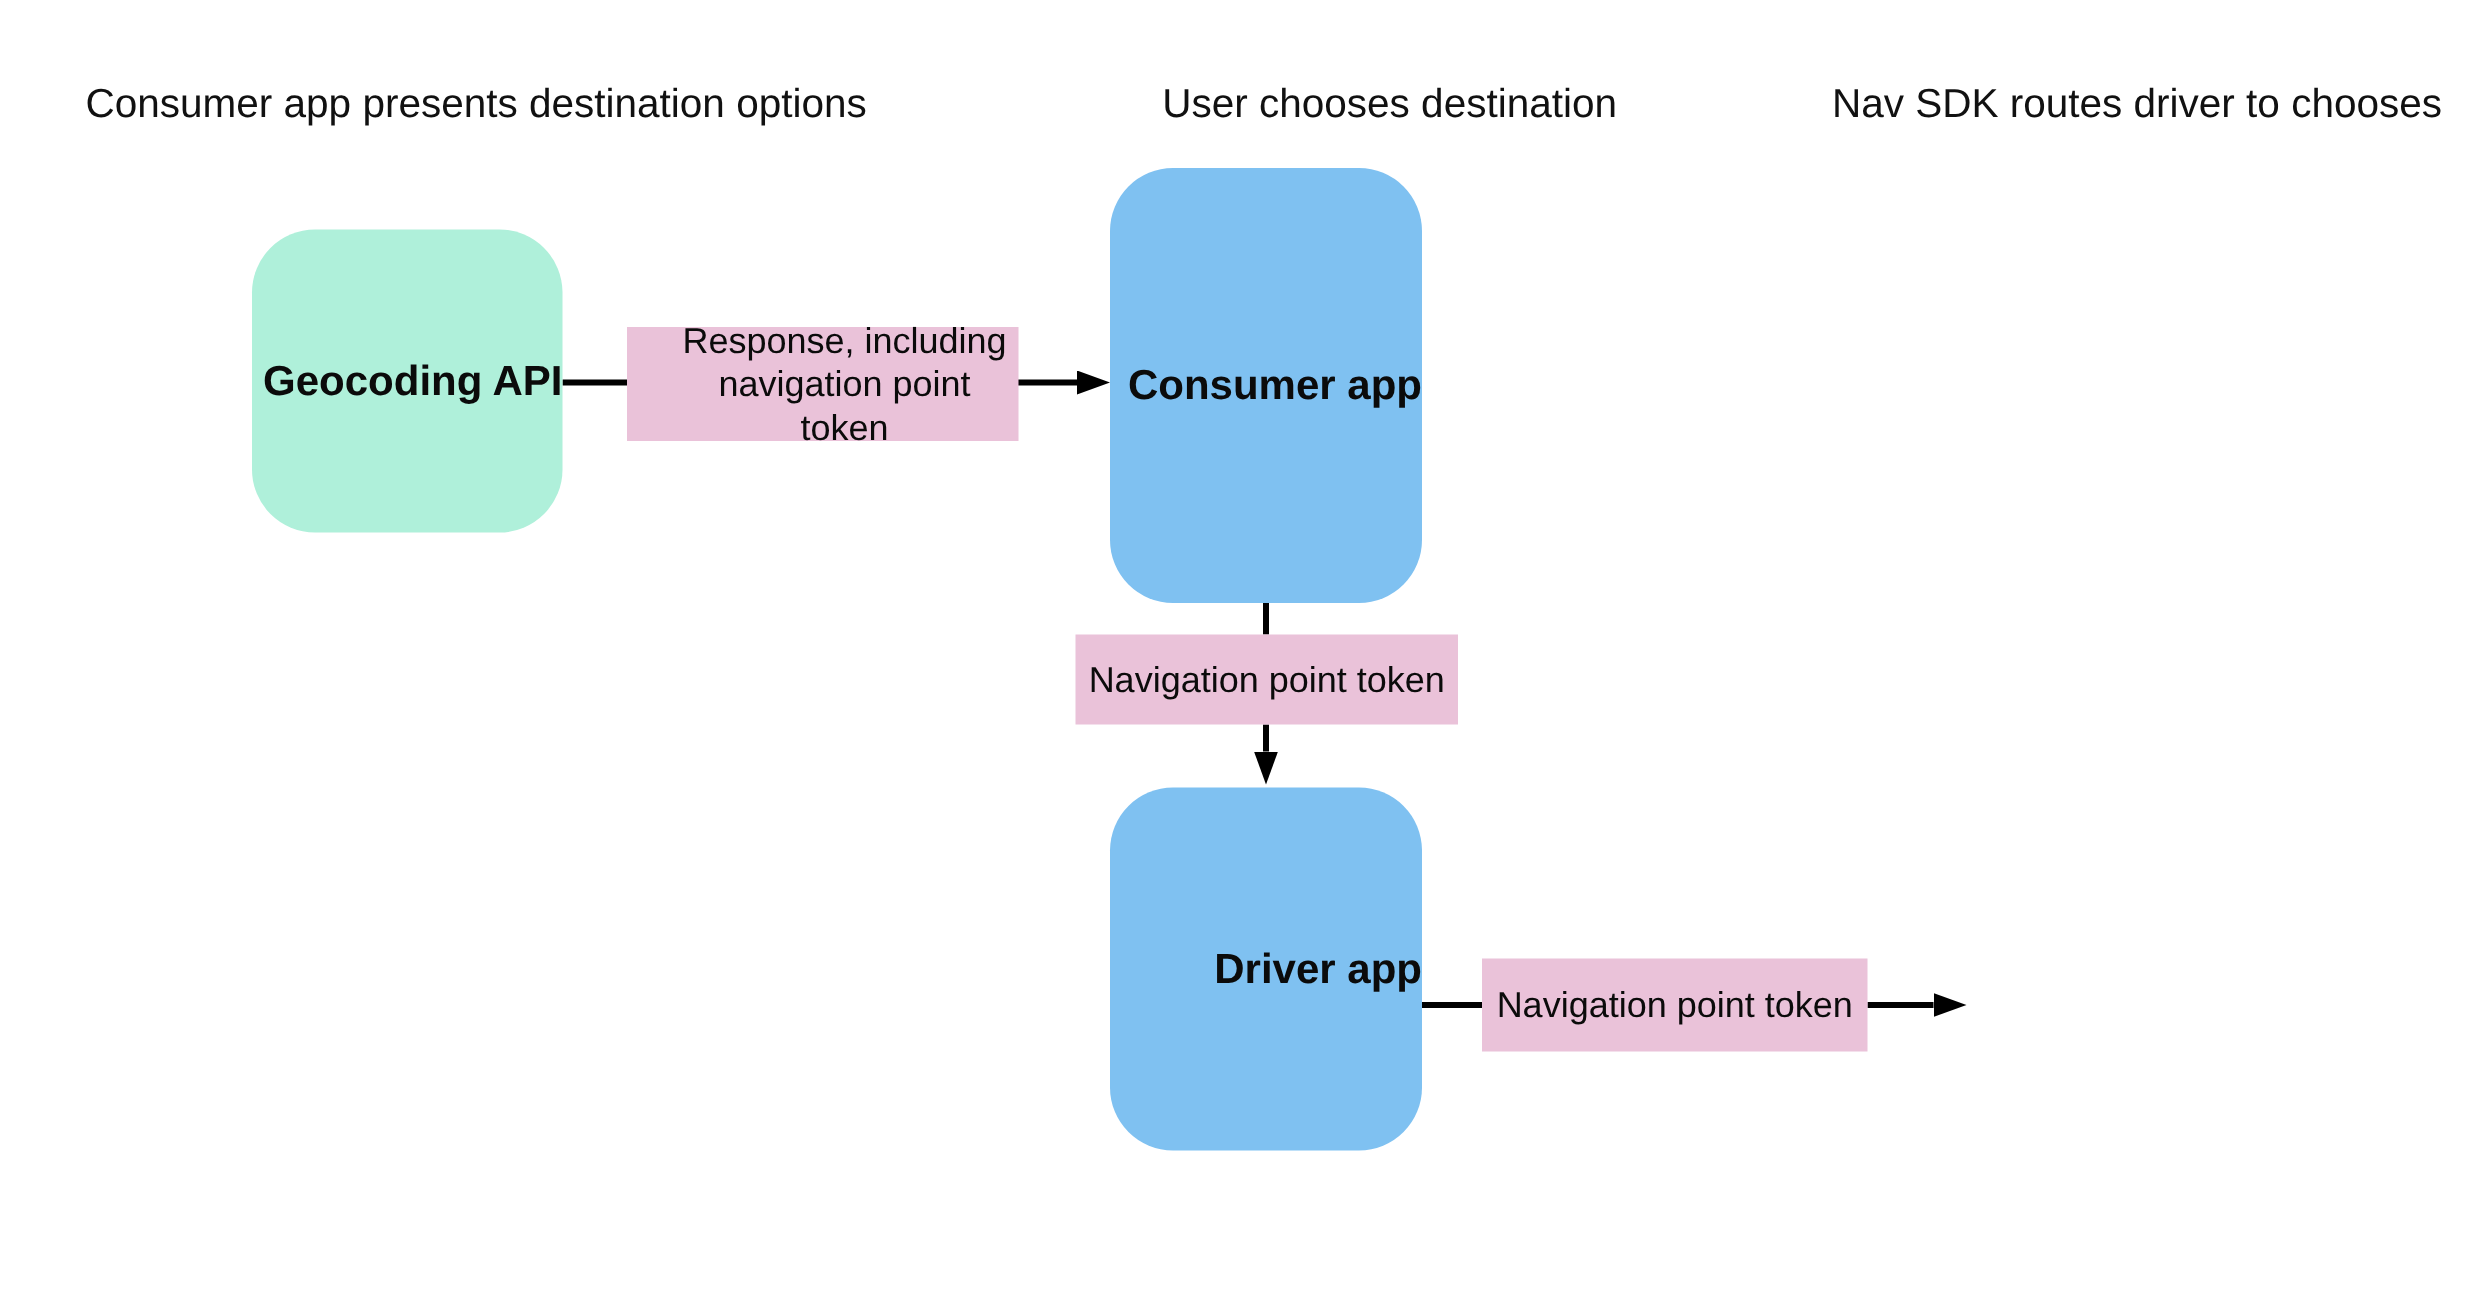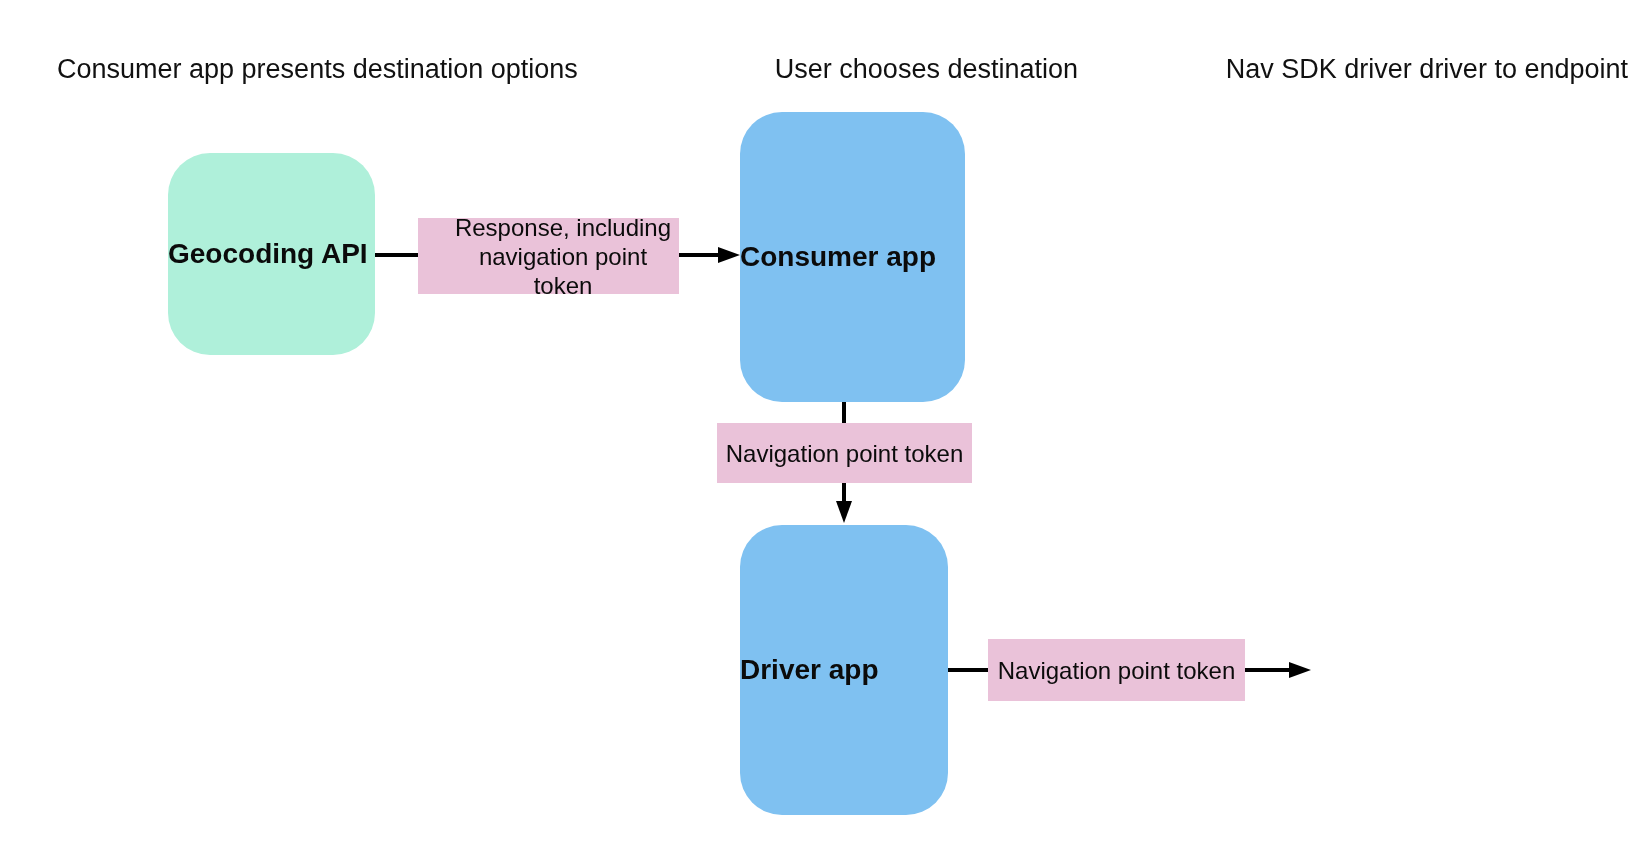--- a/index.html
+++ b/index.html
@@ -33,21 +33,21 @@
     color: #111111;
     white-space: nowrap;
   }
   .stage-header.left   { left: 57px; }
   .stage-header.center { text-align: right; }
   .node {
     position: absolute;
     border-radius: 42px;
     display: flex;
     align-items: center;
-    justify-content: flex-start;
+    justify-content: flex-end;
   }
   .node .node-label {
     font-size: 28px;
     font-weight: 700;
     color: #0b0b0b;
     text-align: center;
   }
   .edge-label {
     position: absolute;
     display: flex;
@@ -56,22 +56,22 @@
     text-align: center;
   }
   .edge-label .edge-label-text {
     font-size: 24px;
     line-height: 29px;
     color: #0b0b0b;
     white-space: pre-line;
   }
   
   .node-geocoding { left: 168px; top: 153px; width: 207px; height: 202px; }
-  .node-consumer  { left: 740px; top: 112px; width: 225px; height: 290px; }
-  .node-driver    { left: 740px; top: 525px; width: 208px; height: 290px; }
+  .node-consumer  { left: 740px; top: 112px; width: 208px; height: 290px; }
+  .node-driver    { left: 740px; top: 525px; width: 208px; height: 242px; }
   .node-navsdk    { left: 1313px; top: 567px; width: 209px; height: 206px; }
   
   .label-response { left: 418px; top: 218px; width: 232px; height: 76px; padding-left: 29px; }
   .label-token-mid { left: 717px; top: 423px; width: 255px; height: 60px; }
   .label-token-right { left: 988px; top: 639px; width: 257px; height: 62px; }
 </style>
 </head>
 <body>
 
 <div class="canvas">
@@ -85,21 +85,21 @@
     <line x1="375" y1="255" x2="418" y2="255"></line>
     <line x1="650" y1="255" x2="718" y2="255" marker-end="url(#arrowhead)"></line>
     <line x1="844" y1="402" x2="844" y2="423"></line>
     <line x1="844" y1="483" x2="844" y2="501" marker-end="url(#arrowhead)"></line>
     <line x1="948" y1="670" x2="988" y2="670"></line>
     <line x1="1245" y1="670" x2="1289" y2="670" marker-end="url(#arrowhead)"></line>
   </svg>
 
   <div class="stage-header left">Consumer app presents destination options</div>
   <div class="stage-header center" style="left:618px; width:460px;">User chooses destination</div>
-  <div class="stage-header center" style="left:1168px; width:460px;">Nav SDK driver driver to endpoint</div>
+  <div class="stage-header center" style="left:1168px; width:460px;">Nav SDK routes driver to chooses</div>
 
   <div class="node node-geocoding" style="background-color: rgb(175, 240, 218);">
     <span class="node-label">Geocoding API</span>
   </div>
 
   <div class="node node-consumer" style="background-color: rgb(127, 193, 241);">
     <span class="node-label">Consumer app</span>
   </div>
 
   <div class="node node-driver" style="background-color: rgb(127, 193, 241);">

